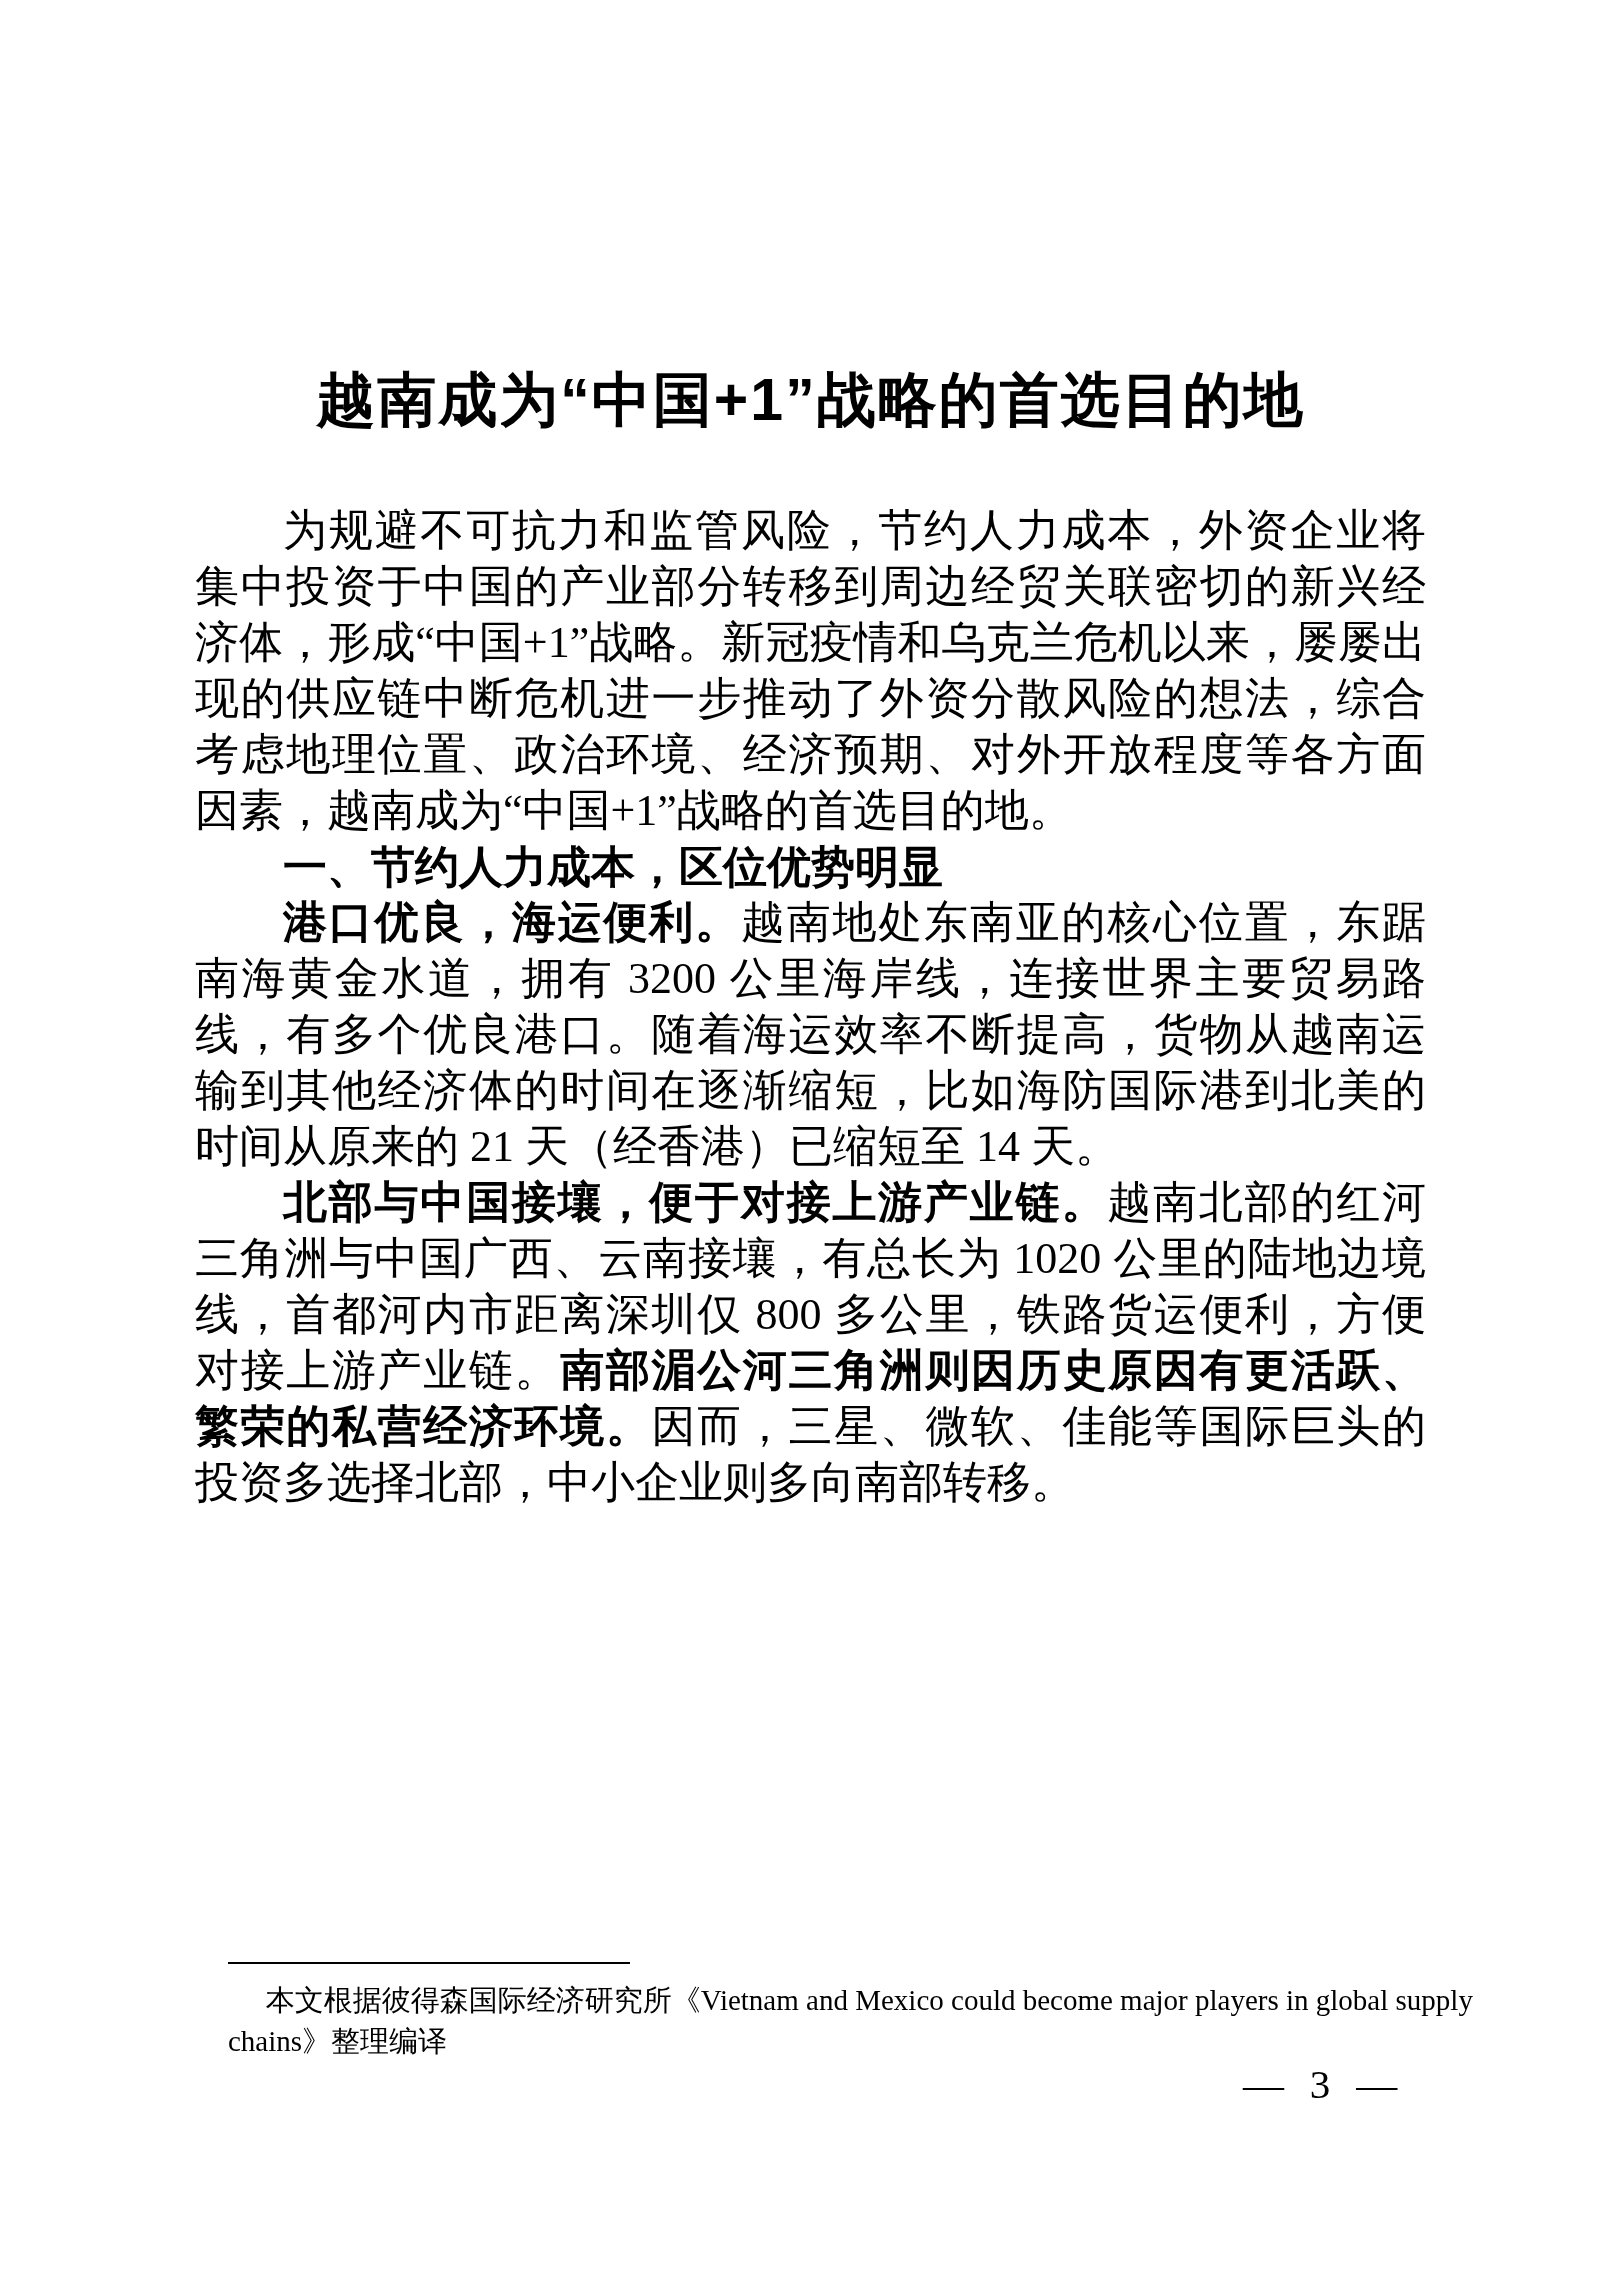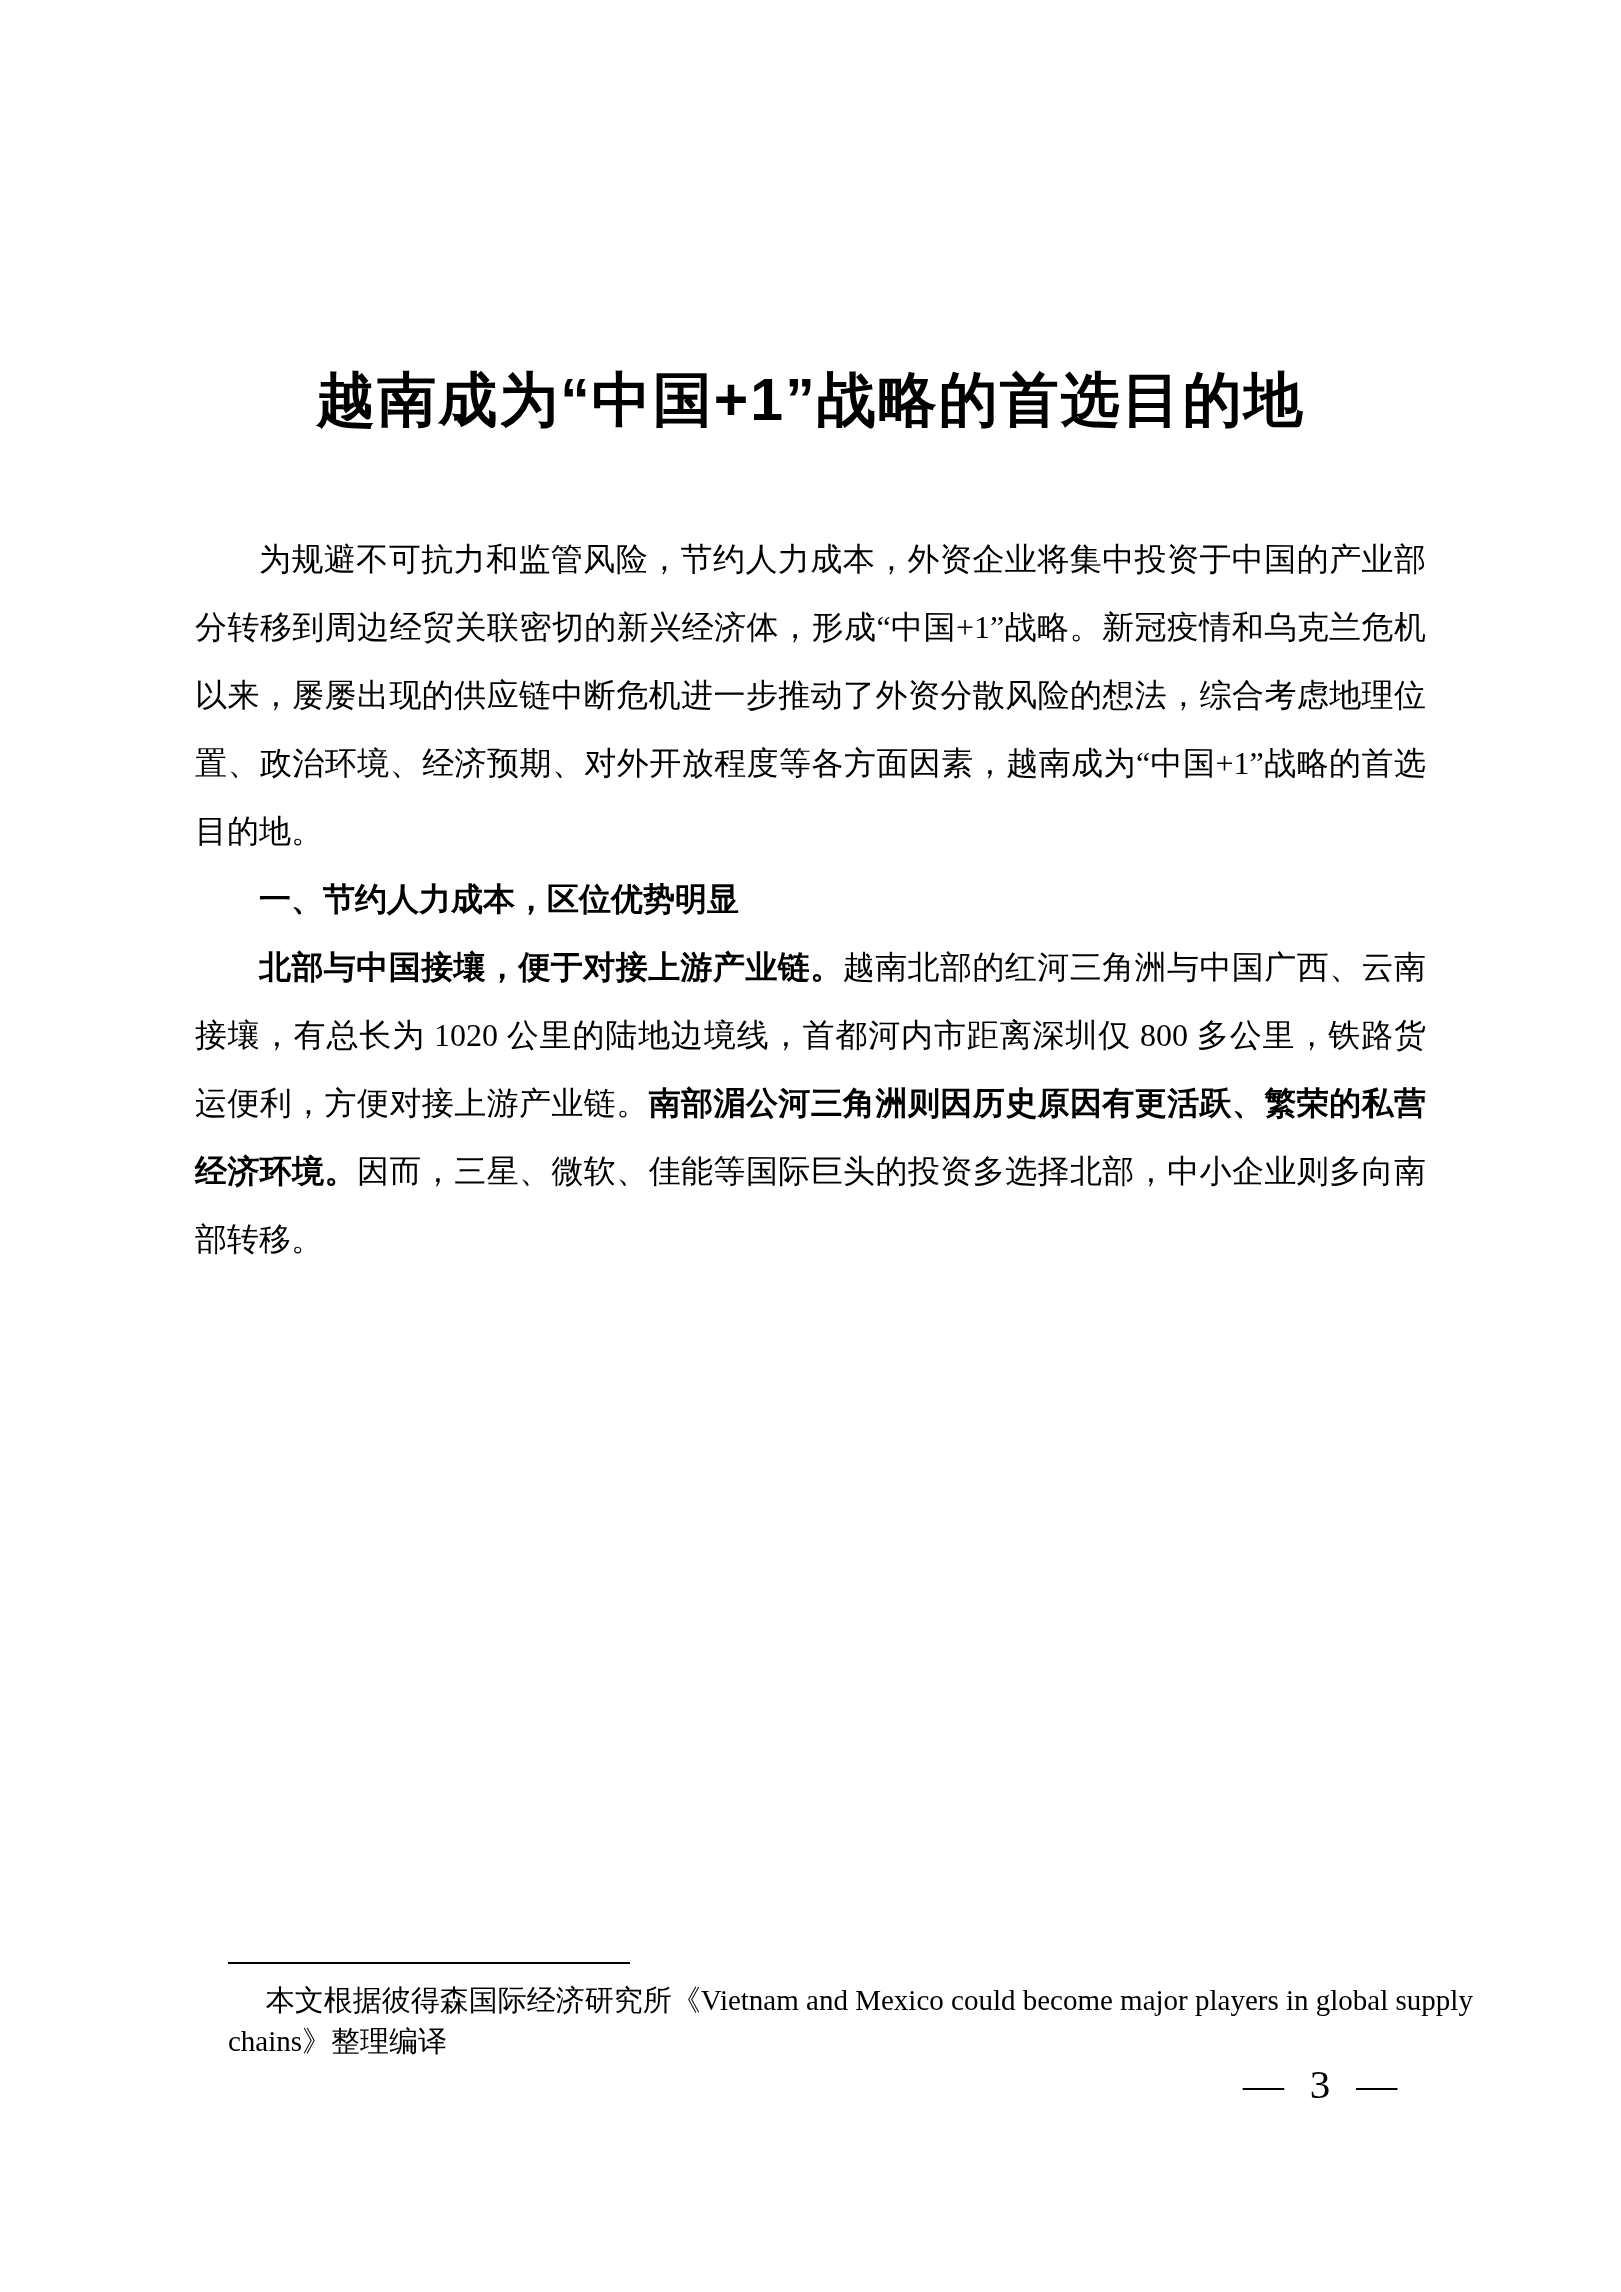--- a/index.html
+++ b/index.html
@@ -24,25 +24,25 @@
     margin: 0;
     text-align: center;
     font-size: 59px;
     font-weight: bold;
     font-family: Liberation Sans, sans-serif;
     letter-spacing: 2px;
     white-space: nowrap;
   }
   .doc-body {
     position: absolute;
-    top: 525px;
+    top: 503px;
     left: 195px;
     width: 1231px;
-    font-size: 32px;
-    line-height: 68px;
+    font-size: 44px;
+    line-height: 56px;
     text-align: justify;
   }
   .doc-body p {
     margin: 0;
     text-indent: 2em;
   }
   .doc-body p.heading {
     font-weight: bold;
     font-family: "Liberation Sans", sans-serif;
   }
@@ -80,20 +80,21 @@
 </head>
 <body>
 
 <div class="page">
 
   <h1 class="title">越南成为“中国+1”战略的首选目的地</h1>
 
   <main class="doc-body" id="document-body">
       <p class="paragraph"><span class="run">为规避不可抗力和监管风险，节约人力成本，外资企业将集中投资于中国的产业部分转移到周边经贸关联密切的新兴经济体，形成“中国+1”战略。新冠疫情和乌克兰危机以来，屡屡出现的供应链中断危机进一步推动了外资分散风险的想法，综合考虑地理位置、政治环境、经济预期、对外开放程度等各方面因素，越南成为“中国+1”战略的首选目的地。</span></p>
       <p class="heading"><span class="run run-bold">一、节约人力成本，区位优势明显</span></p>
+      <p class="paragraph"><span class="run run-bold">港口优良，海运便利。</span><span class="run">越南地处东南亚的核心位置，东踞南海黄金水道，拥有 3200 公里海岸线，连接世界主要贸易路线，有多个优良港口。随着海运效率不断提高，货物从越南运输到其他经济体的时间在逐渐缩短，比如海防国际港到北美的时间从原来的 21 天（经香港）已缩短至 14 天。</span></p>
       <p class="paragraph"><span class="run run-bold">北部与中国接壤，便于对接上游产业链。</span><span class="run">越南北部的红河三角洲与中国广西、云南接壤，有总长为 1020 公里的陆地边境线，首都河内市距离深圳仅 800 多公里，铁路货运便利，方便对接上游产业链。</span><span class="run run-bold">南部湄公河三角洲则因历史原因有更活跃、繁荣的私营经济环境。</span><span class="run">因而，三星、微软、佳能等国际巨头的投资多选择北部，中小企业则多向南部转移。</span></p>
     </main>
 
   <div class="footnote-block">
     <hr class="footnote-rule">
     <p class="footnote-text">本文根据彼得森国际经济研究所《Vietnam and Mexico could become major players in global supply chains》整理编译</p>
   </div>
 
   <div class="page-number">— 3 —</div>
 

